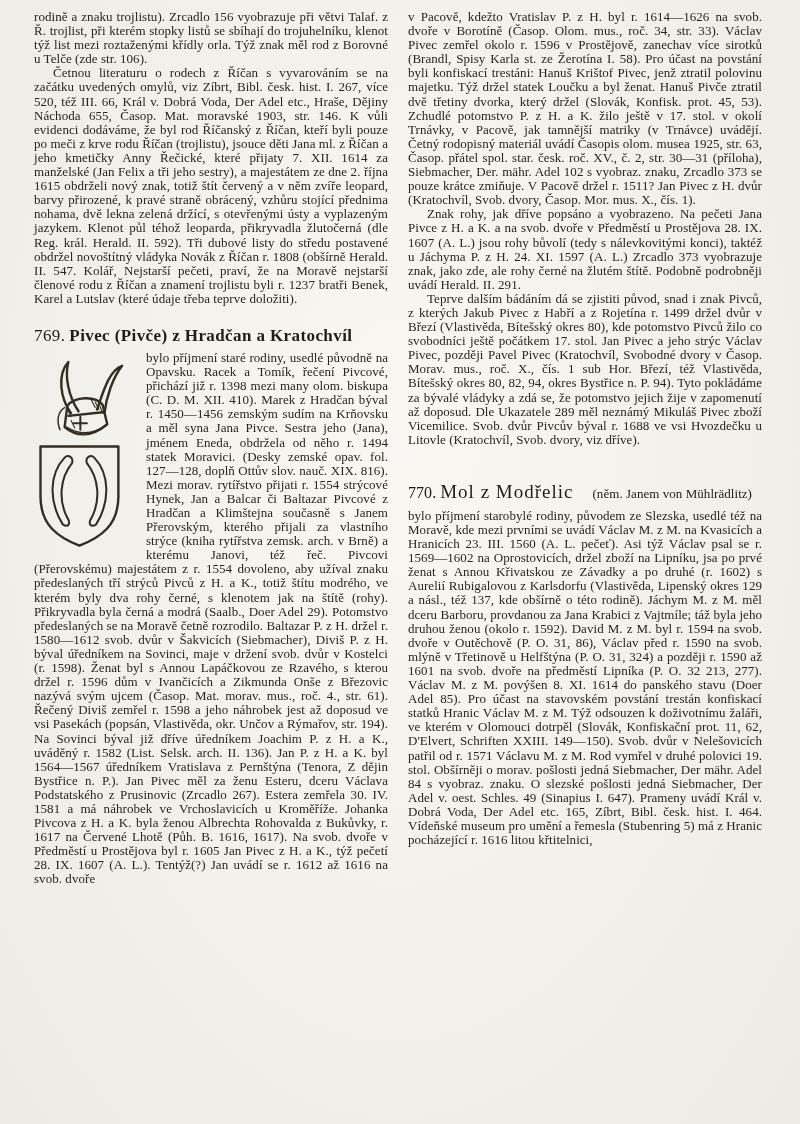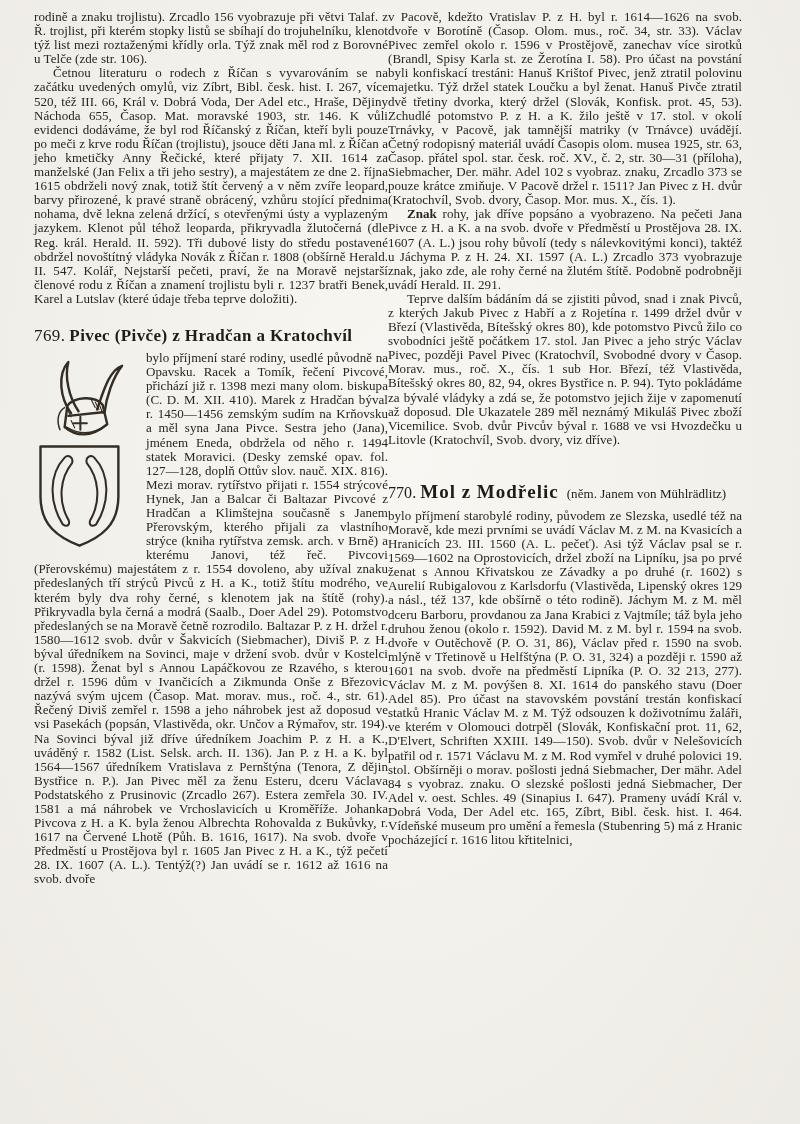--- a/index.html
+++ b/index.html
@@ -7,20 +7,21 @@
     position:relative;
     width:800px; height:1124px;
     background:#f5f3ec;
     background-image: radial-gradient(ellipse at 50% 40%, rgba(255,255,255,0.35), rgba(0,0,0,0.03) 95%);
     overflow:hidden;
     font-family:"Liberation Serif","DejaVu Serif",serif;
     color:#2a251d;
   }
   .columns {
     display:flex;
+    gap:20px;
     padding:10px 28px 0 34px;
   }
   .col {
     width:354px;
     text-align:justify;
     font-size:13px;
     line-height:14.1px;
     letter-spacing:0.05px;
     hyphens:auto;
     -webkit-hyphens:auto;
@@ -40,33 +41,33 @@
   .sec-heading .sec-num { font-weight:normal; margin-right:4px; }
   .sec-heading-770 {
     margin:34px 0 4px 0;
     font-size:13px;
     line-height:22px;
     text-align:left;
     color:#211c15;
   }
   .sec-heading-770 .sec-num { font-size:16px; margin-right:4px; }
   .sec-heading-770 .sec-title {
-    font-weight:bold;
+    font-weight:normal;
     font-size:19px;
     letter-spacing:1px;
-    margin-right:8px;
+    margin-right:19px;
   }
   .arms {
     float:left;
     width:102px;
     height:198px;
     margin:3px 10px 3px 0;
   }
   .arms svg { width:100%; height:100%; }
-  .bold-lead { font-weight:bold; }
+  .bold-lead { font-weight:normal; }
   .page-number {
     position:absolute;
     left:0; right:0;
     bottom:18px;
     text-align:center;
     font-style:italic;
     font-size:15px;
     letter-spacing:1px;
     color:#2a251d;
   }

